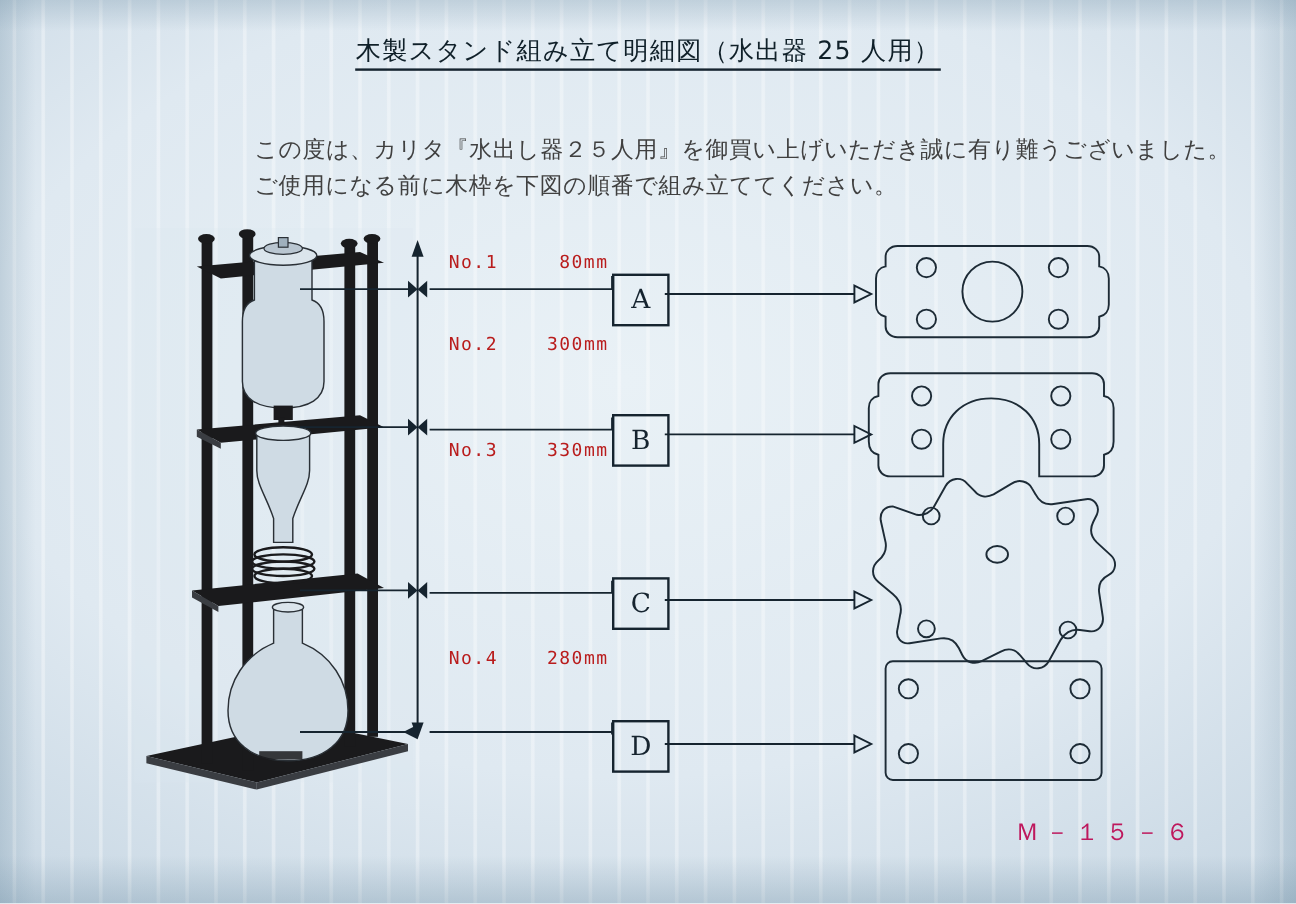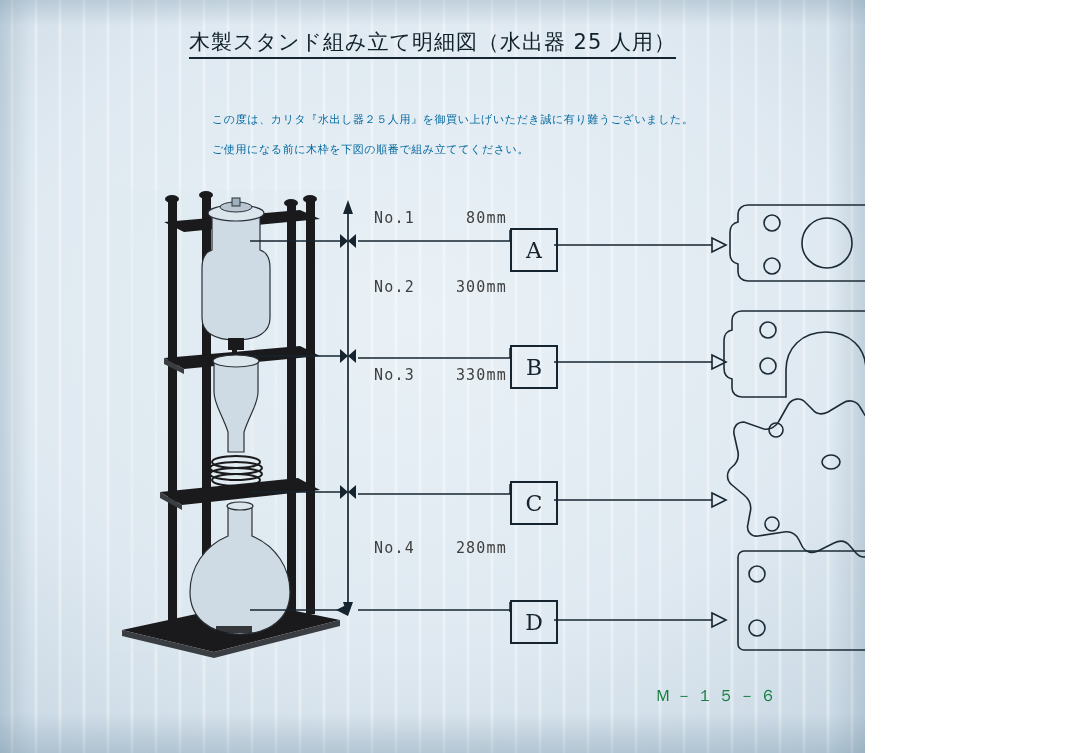--- a/index.html
+++ b/index.html
@@ -5,21 +5,21 @@
   html, body {
     margin: 0;
     padding: 0;
     background: #ffffff;
   }
   body {
     font-family: "Liberation Sans", sans-serif;
   }
   #page {
     position: relative;
-    width: 865px;
+    width: 1080px;
     height: 753px;
     overflow: hidden;
     background: #d8e4ec;
   }
   
   #paper {
     position: absolute;
     inset: 0;
     background:
       repeating-linear-gradient(
@@ -62,53 +62,53 @@
     letter-spacing: 1px;
     color: #102029;
     font-family: "DejaVu Sans", sans-serif;
   }
   #title span {
     border-bottom: 2px solid #16242f;
     padding-bottom: 3px;
   }
   .intro {
     left: 212px;
-    font-size: 11px;
+    font-size: 19px;
     letter-spacing: 0.6px;
-    color: #0369a1;
+    color: #404040;
     font-family: Liberation Serif, serif;
   }
   #intro1 { top: 112px; }
   #intro2 { top: 142px; }
 
   .dimlabel {
     font-size: 15px;
     letter-spacing: 1.2px;
-    color: #404040;
+    color: #b91c1c;
     font-family: "DejaVu Sans Mono", monospace;
   }
   .boxlabel {
     position: absolute;
     width: 44px;
     height: 40px;
     border: 2px solid #16242f;
     background: transparent;
     color: #16242f;
     font-size: 22px;
     font-family: "DejaVu Serif", serif;
     display: flex;
     align-items: center;
     justify-content: center;
   }
   #partnum {
     right: 84px;
     bottom: 46px;
-    font-size: 16px;
+    font-size: 20px;
     letter-spacing: 5px;
-    color: #15803d;
+    color: #be185d;
     font-family: "DejaVu Sans Mono", monospace;
   }
   svg { position: absolute; left: 0; top: 0; }
   .ln { stroke: #16242f; stroke-width: 1.7; fill: none; }
   .thin { stroke: #16242f; stroke-width: 1.5; fill: none; }
   .part { stroke: #1d2b36; stroke-width: 1.6; fill: none; }
   .photo-dk { fill: #1a1a1c; }
   .photo-md { fill: #3a3d42; }
   .glass { fill: #cfdbe4; stroke: #2a3036; stroke-width: 1.2; }
   .glass2 { fill: #dbe5ec; stroke: #2a3036; stroke-width: 1.2; }

